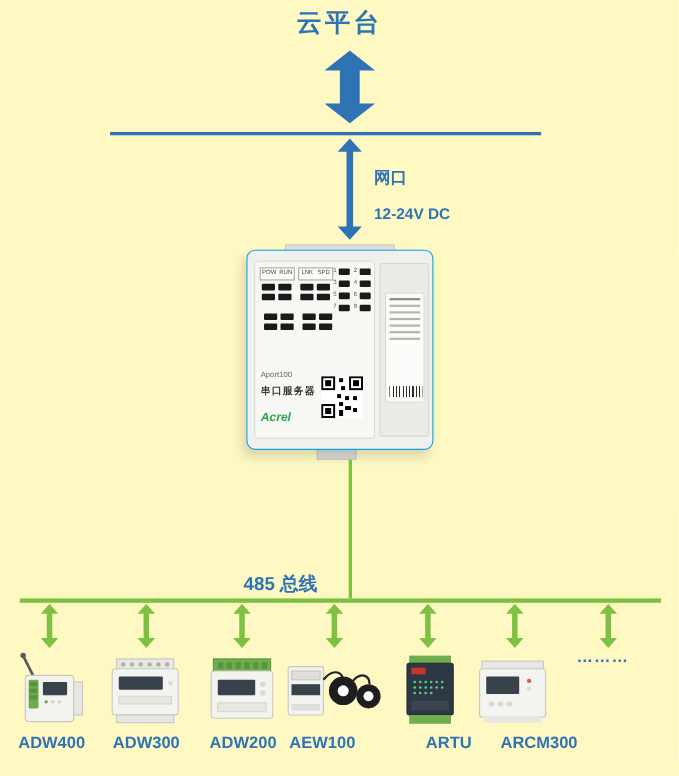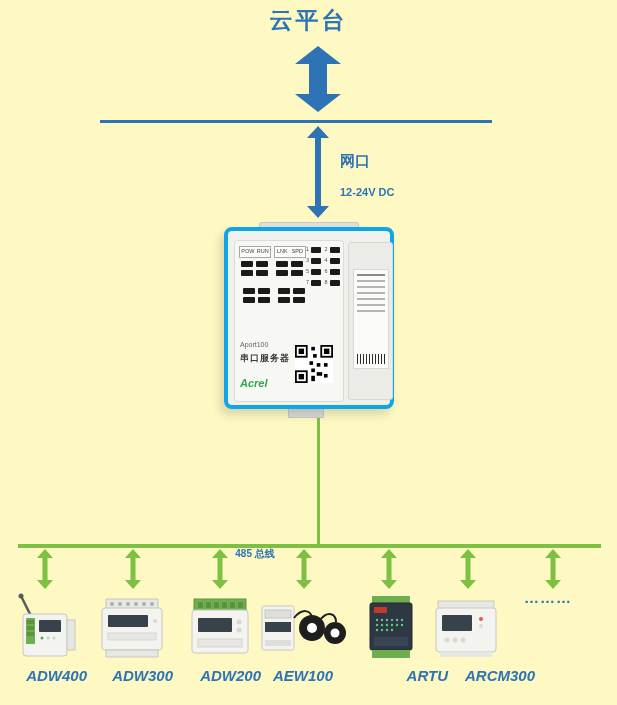--- a/index.html
+++ b/index.html
@@ -7,27 +7,27 @@
   #canvas { position: relative; width: 617px; height: 705px; background: #fef9c3; overflow: hidden; }
   .abs { position: absolute; }
   .blue-text { color: #2E74B5; }
 
   #cloud-label { top: 5px; left: 0; width: 617px; text-align: center; font-size: 23px; font-weight: 700; letter-spacing: 3px; }
 
   #eth-line { left: 100px; top: 120px; width: 392px; height: 3px; background: #2E74B5; }
   #big-arrow { left: 295px; top: 46px; }
   #uplink-arrow { left: 307px; top: 126px; }
   #port-label  { left: 340px; top: 152px; font-size: 15px; font-weight: 700; }
-  #power-label { left: 340px; top: 186px; font-size: 11px; font-weight: 700; }
+  #power-label { left: 340px; top: 186px; font-size: 14px; font-weight: 700; }
 
   
   #gateway { left: 224px; top: 227px; width: 170px; height: 182px; }
   .gw-topclip { position: absolute; top: -5px; left: 35px; width: 100px; height: 7px; background: #E0E0DB; border: 1px solid #C9C9C4; border-radius: 2px; }
   .gw-foot { position: absolute; bottom: -9px; left: 64px; width: 36px; height: 11px; background: #DCDCD7; border: 1px solid #C9C9C4; }
-  .gw-body { position: absolute; left: 0; top: 0; width: 170px; height: 182px; background: #F0F0ED; border: 4px solid #0ea5e9; border-radius: 8px; box-shadow: -4px 6px 10px rgba(0,0,0,.14); }
+  .gw-body { position: absolute; left: 0; top: 0; width: 170px; height: 182px; background: #F0F0ED; border: 1px solid #0ea5e9; border-radius: 8px; box-shadow: -4px 6px 10px rgba(0,0,0,.14); }
   .gw-face { position: absolute; left: 6px; top: 9px; width: 110px; height: 162px; background: #F7F7F4; border: 1px solid #DCDCD7; border-radius: 4px; }
   .gw-side { position: absolute; left: 120px; top: 11px; width: 45px; height: 158px; background: #EBEBE7; border: 1px solid #D8D8D3; border-radius: 3px; }
 
   .gw-ledgroup { position: absolute; top: 5px; width: 32px; }
   .gw-ledgroup.g1 { left: 4px; }
   .gw-ledgroup.g2 { left: 39px; }
   .gw-ledbox { width: 32px; height: 12px; border: 1px solid #A9A9A4; background: #FCFCFA; display: flex; align-items: center; justify-content: space-around; }
   .gw-ledbox span { font-size: 5.5px; color: #444; line-height: 1; }
   .gw-slots { margin: 3px 0 0 2px; display: grid; grid-template-columns: repeat(2, 12px); gap: 3px; }
   .gw-slots i { display: block; height: 6px; background: #1A1A1A; border-radius: 1px; }
@@ -46,24 +46,24 @@
   .gw-qr { position: absolute; left: 60px; top: 104px; width: 38px; height: 38px; }
 
   .gw-sticker { position: absolute; left: 4px; top: 26px; width: 36px; height: 100px; background: #FBFBF9; border: 1px solid #D8D8D3; }
   .gw-sticker .ln { display: block; height: 2px; background: #B5B5B0; margin: 4px 3px 0; }
   .gw-sticker .ln.dark { background: #8B8B86; }
   .gw-barcode { position: absolute; bottom: 4px; left: 3px; width: 30px; height: 10px; background: repeating-linear-gradient(90deg, #2B2B2B 0 1px, #FBFBF9 1px 3px); }
 
   
   #gw-drop-line { left: 317px; top: 418px; width: 3px; height: 126px; background: #7EC142; }
   #bus-line { left: 18px; top: 544px; width: 583px; height: 4px; background: #7EC142; }
-  #bus-label { left: 190px; top: 519px; width: 130px; text-align: center; font-size: 10px; font-weight: 700; margin-top: 28px; }
+  #bus-label { left: 190px; top: 519px; width: 130px; text-align: center; font-size: 17px; font-weight: 700; }
 
   .drop-arrow { top: 549px; }
-  .dev-label { top: 667px; text-align: right; font-size: 15px; font-weight: 600; color: #2E74B5; font-style: italic; }
+  .dev-label { top: 667px; text-align: center; font-size: 15px; font-weight: 600; color: #2E74B5; }
   #ellipsis { left: 524px; top: 589px; font-size: 15px; font-weight: 700; letter-spacing: 1px; }
 </style>
 </head>
 <body>
 
 <div id="canvas">
 
   <div id="cloud-label" class="abs blue-text">云平台</div>
 
   <svg id="big-arrow" class="abs" width="46" height="66" viewBox="0 0 46 66">

